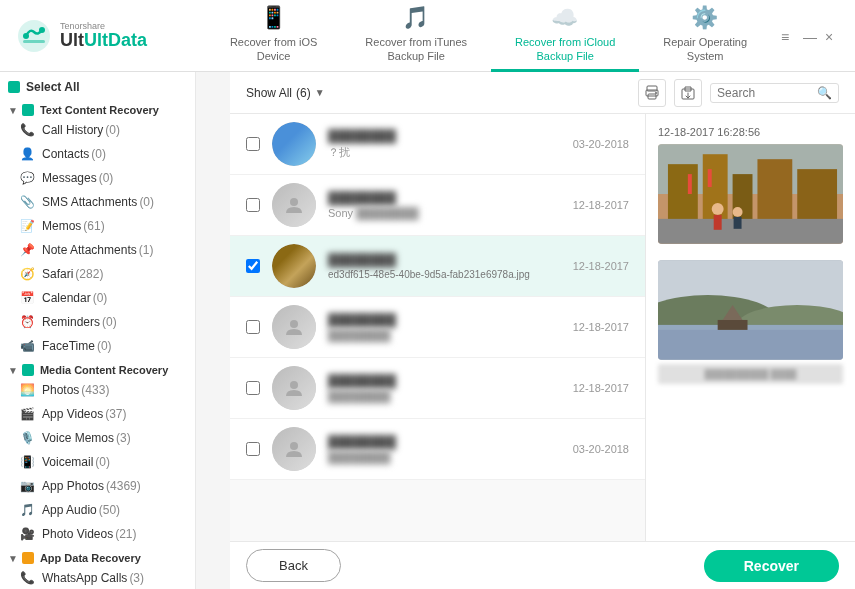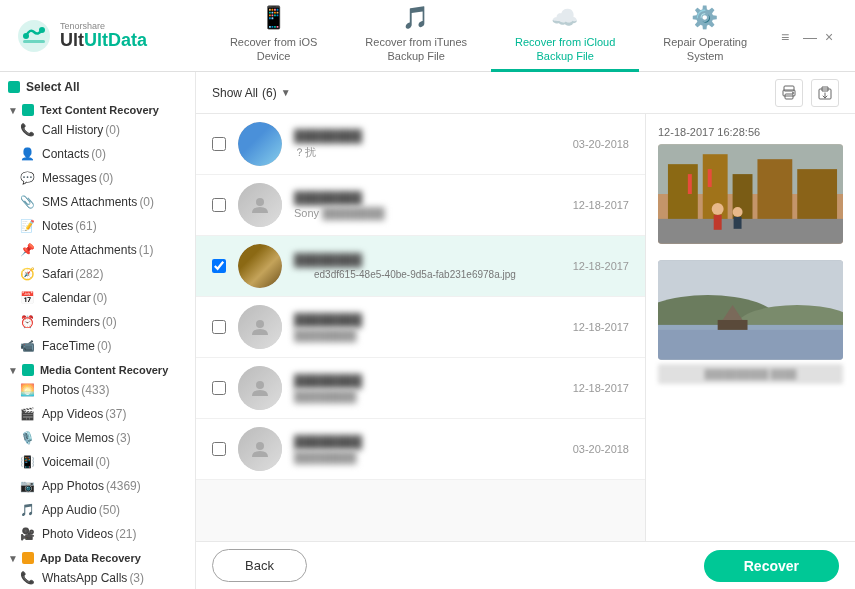--- a/index.html
+++ b/index.html
@@ -10,21 +10,21 @@
     .logo-area { display: flex; align-items: center; margin-right: 40px; min-width: 140px; }
     .logo-icon { width: 36px; height: 36px; margin-right: 8px; }
     .nav-tabs { display: flex; align-items: center; flex: 1; justify-content: center; gap: 0; }
     .nav-tab { display: flex; flex-direction: column; align-items: center; padding: 6px 24px; cursor: pointer; border-bottom: 3px solid transparent; color: #666; font-size: 11px; text-align: center; min-width: 100px; }
     .nav-tab.active { color: #00b894; border-bottom: 3px solid #00b894; }
     .nav-tab-icon { font-size: 22px; margin-bottom: 4px; }
     .win-controls { display: flex; gap: 8px; align-items: center; margin-left: auto; }
     .win-ctrl { width: 14px; height: 14px; cursor: pointer; font-size: 14px; color: #888; }
 
     
-    .main { display: flex; height: calc(589px - 72px); }
+    .main { display: flex; height: calc(589px - 72px); gap: 34px; }
 
     
     .sidebar { width: 196px; background: #fff; border-right: 1px solid #e8e8e8; overflow-y: auto; padding: 4px 0; }
     .sidebar-item { display: flex; align-items: center; padding: 4px 8px; cursor: pointer; font-size: 12px; color: #333; }
     .sidebar-item.section-header { font-weight: bold; color: #333; font-size: 11px; padding: 6px 8px 2px 8px; }
     .sidebar-item.select-all { font-weight: bold; color: #333; font-size: 12px; }
     .sidebar-icon { width: 16px; height: 16px; margin-right: 6px; display: inline-flex; align-items: center; justify-content: center; font-size: 12px; flex-shrink: 0; }
     .count { color: #888; margin-left: 2px; }
 
     
@@ -146,21 +146,21 @@
         <span>Messages</span>
         <span class="count">(0)</span>
       </div>
       <div class="sidebar-item" style="padding-left:20px;">
         <span class="sidebar-icon">📎</span>
         <span>SMS Attachments</span>
         <span class="count">(0)</span>
       </div>
       <div class="sidebar-item" style="padding-left:20px;">
         <span class="sidebar-icon">📝</span>
-        <span>Notes</span>
+        <span>Memos</span>
         <span class="count">(61)</span>
       </div>
       <div class="sidebar-item" style="padding-left:20px;">
         <span class="sidebar-icon">📌</span>
         <span>Note Attachments</span>
         <span class="count">(1)</span>
       </div>
       <div class="sidebar-item" style="padding-left:20px;">
         <span class="sidebar-icon">🧭</span>
         <span>Safari</span>
@@ -253,20 +253,24 @@
             <circle cx="12" cy="8" r="1" fill="#666"></circle>
           </svg>
         </div>
         <div class="toolbar-icon-btn">
           <svg width="16" height="16" viewBox="0 0 16 16">
             <rect x="2" y="4" width="12" height="10" rx="1" fill="none" stroke="#666" stroke-width="1"></rect>
             <path d="M5 2 H11 V6 H5 Z" fill="none" stroke="#666" stroke-width="1"></path>
             <path d="M8 8 L8 13 M6 11 L8 13 L10 11" stroke="#666" stroke-width="1" fill="none" stroke-linecap="round"></path>
           </svg>
         </div>
+        <div class="search-box">
+          <input class="search-input" type="text" placeholder="Search" style="">
+          <span style="color:#aaa;cursor:pointer;">🔍</span>
+        </div>
       </div>
 
       <div style="display:flex;flex:1;overflow:hidden;">
 
         <div class="list-area">
 
           <div class="list-item">
             <input type="checkbox" class="item-checkbox" style="">
             <div class="item-thumb">
               <div style="background: linear-gradient(135deg, #4a90d9 40%, #87ceeb 100%); width:100%;height:100%;border-radius:50%;"></div>
@@ -295,21 +299,21 @@
             <div class="item-date">12-18-2017</div>
           </div>
 
           <div class="list-item selected">
             <input type="checkbox" class="item-checkbox" checked="" style="">
             <div class="item-thumb">
               <div style="background: linear-gradient(135deg, #8B6914 30%,#c4a35a 60%,#6b4f1a 100%);width:100%;height:100%;border-radius:50%;"></div>
             </div>
             <div class="item-info">
               <div class="item-name" style="filter:blur(3px);">████████</div>
-              <div class="item-sub" style="font-size:10px;color:#777;margin-left:20px;">ed3df615-48e5-40be-9d5a-fab231e6978a.jpg</div>
+              <div class="item-sub" style="font-size:10px;color:#777;">ed3df615-48e5-40be-9d5a-fab231e6978a.jpg</div>
             </div>
             <div class="item-date">12-18-2017</div>
           </div>
 
           <div class="list-item">
             <input type="checkbox" class="item-checkbox" style="">
             <div class="item-thumb">
               <div style="background: linear-gradient(135deg, #bbb 0%,#ddd 100%);width:100%;height:100%;border-radius:50%;display:flex;align-items:center;justify-content:center;">
                 <svg width="20" height="20" viewBox="0 0 20 20">
                     <circle cx="10" cy="7" r="4" fill="#aaa"></circle>

